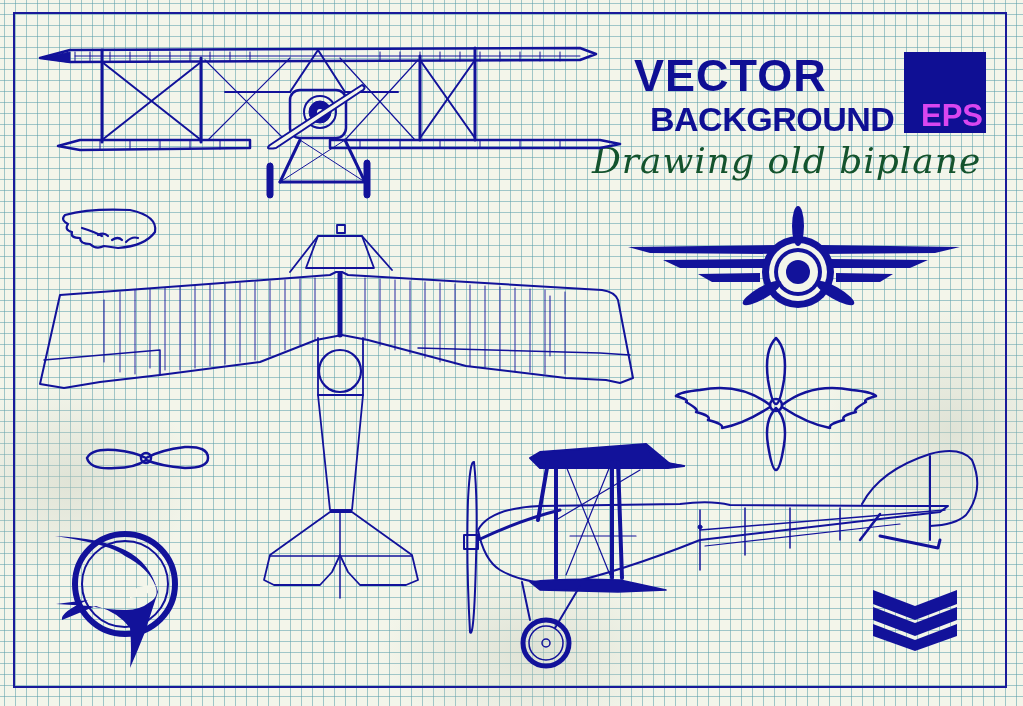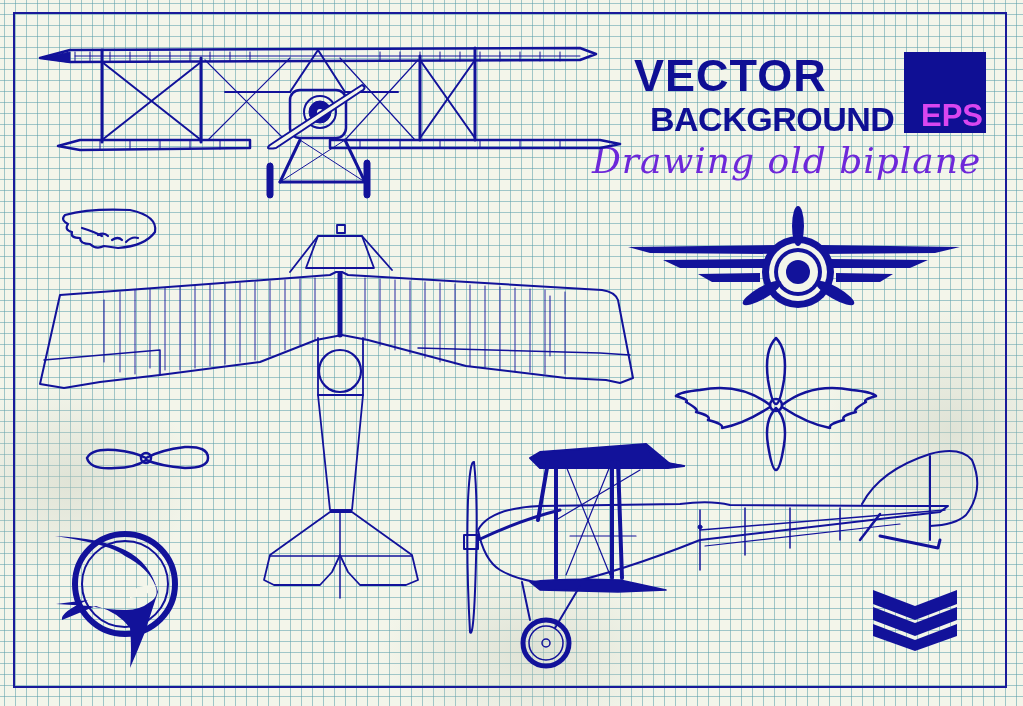--- a/index.html
+++ b/index.html
@@ -41,21 +41,21 @@
     .eps-box {
       position: absolute; left: 270px; top: 2px; width: 82px; height: 81px;
       background: #0f0f94;
     }
     .eps-text {
       position: absolute; left: 17px; bottom: 0; color: #d946ef; font-weight: bold;
       font-size: 31px; line-height: 34px; font-family: "Liberation Sans", sans-serif;
     }
     .subtitle {
       position: absolute; left: -42px; top: 90px; font-style: italic; font-size: 36px;
-      color: #6d28d9; font-family: "DejaVu Serif", serif; letter-spacing: 1px;
+      color: #14532d; font-family: "DejaVu Serif", serif; letter-spacing: 1px;
       white-space: nowrap;
     }
   </style>
 </head>
 <body>
 
 <div class="paper"></div>
 <div class="stain" style="left:-60px;top:380px;width:260px;height:200px;"></div>
 <div class="stain" style="left:820px;top:300px;width:260px;height:260px;"></div>
 <div class="stain" style="left:380px;top:560px;width:300px;height:180px;"></div>

